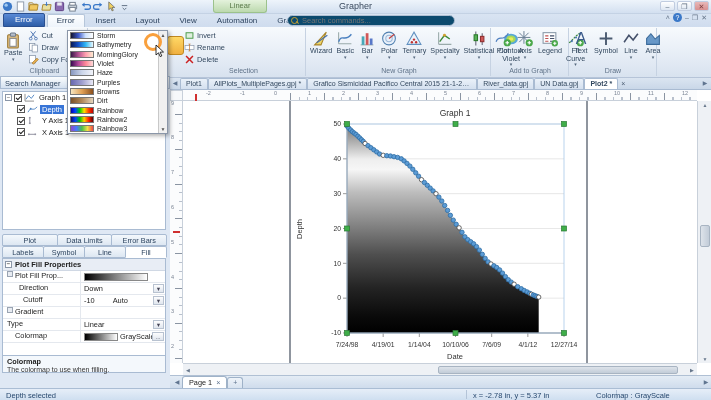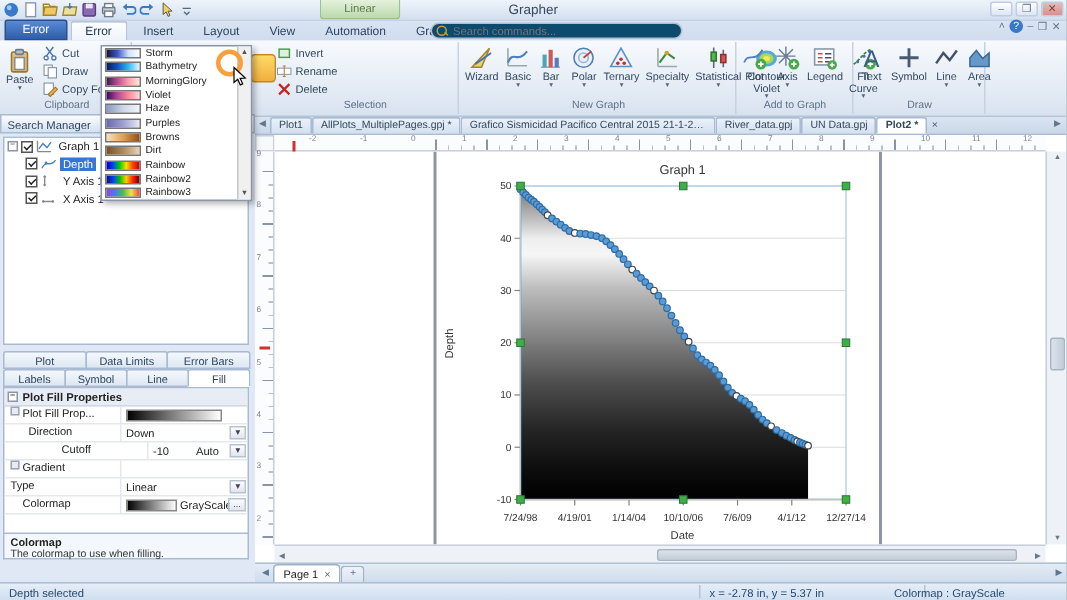--- a/index.html
+++ b/index.html
@@ -497,21 +497,21 @@
           <div class="prow">
             <div class="plabel" style="padding-left: 16px;">
               <div>Direction</div>
             </div>
             <div class="pval">
               <div>Down</div>
               <div class="pdrop">▼</div>
             </div>
           </div>
           <div class="prow">
-            <div class="plabel" style="padding-left: 20px; margin-left: 18px;">
+            <div class="plabel" style="padding-left: 20px;">
               <div>Cutoff</div>
             </div>
             <div class="pval">
               <div>-10</div>
               <div style="margin-left: 16px;">Auto</div>
               <div class="pdrop">▼</div>
             </div>
           </div>
           <div class="prow">
             <div class="plabel" style="padding-left: 4px;">

